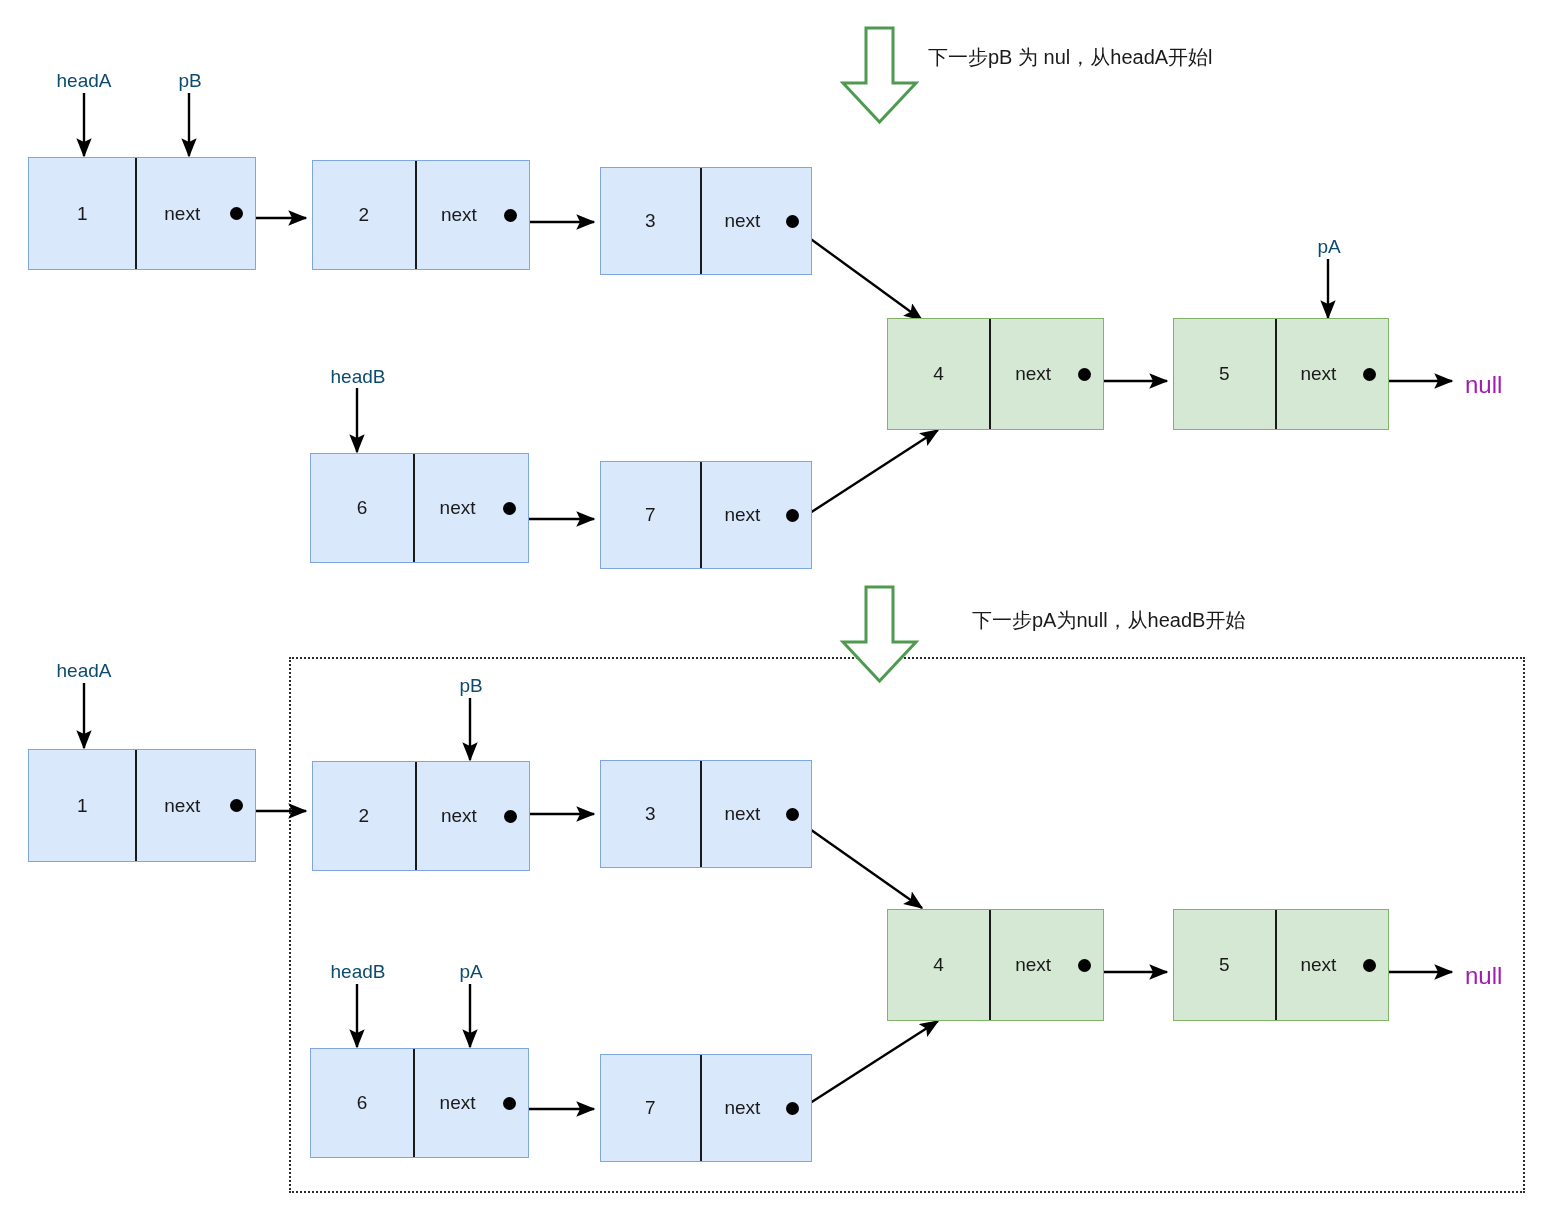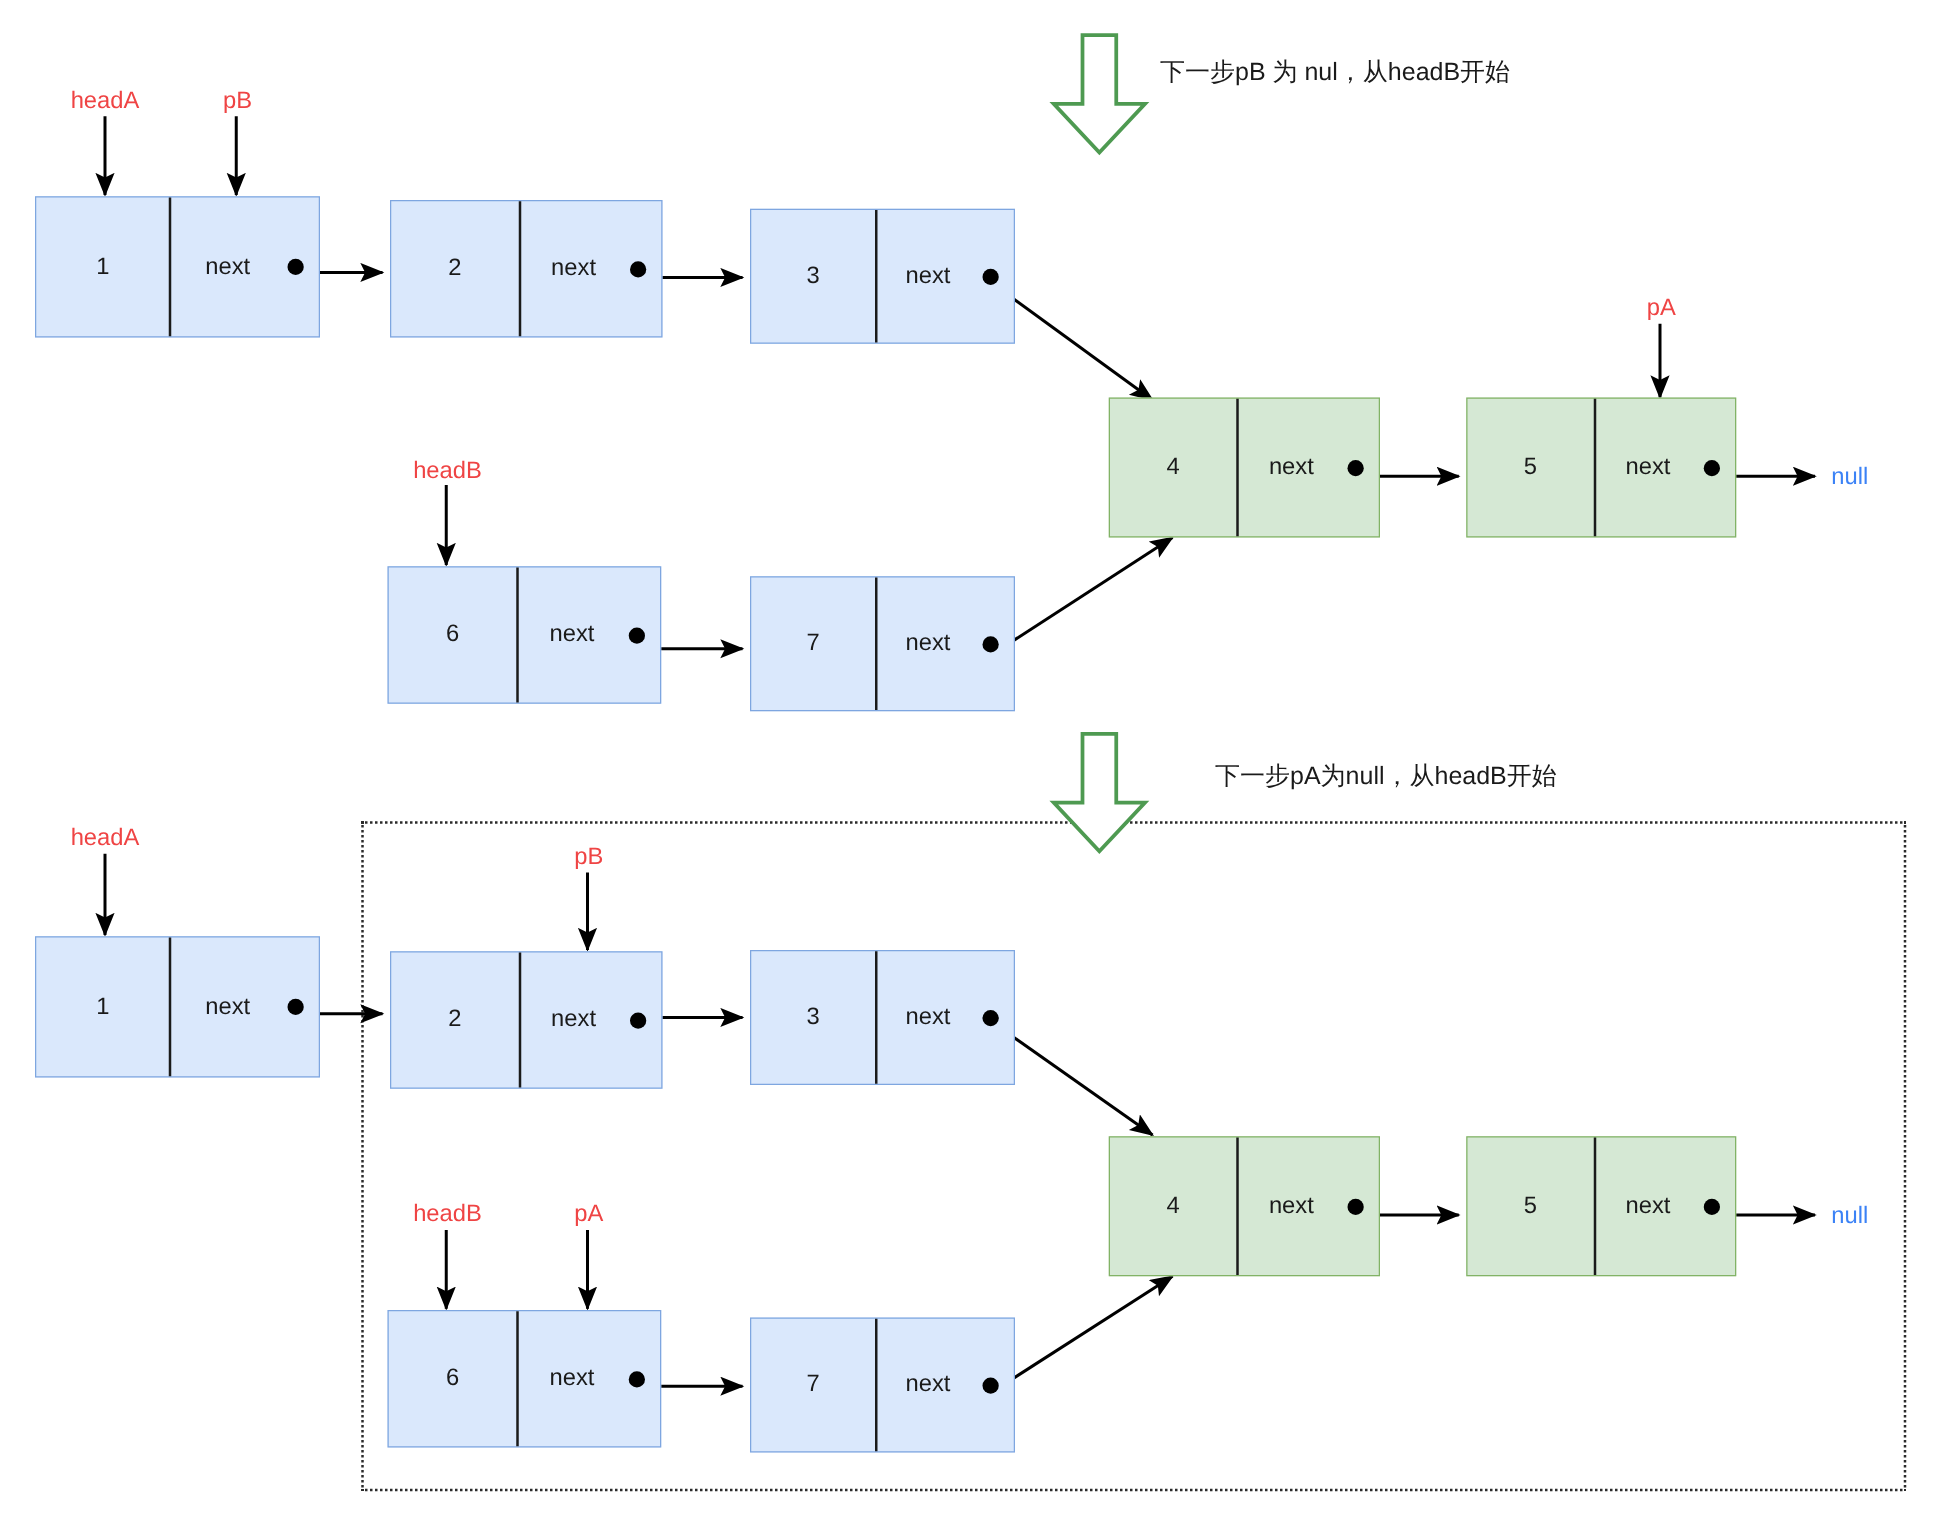--- a/index.html
+++ b/index.html
@@ -61,29 +61,29 @@
     width: 13px;
     height: 13px;
     margin-top: -6.5px;
     border-radius: 50%;
     background: #000000;
   }
   
   .ptr-label {
     position: absolute;
     font-size: 19px;
-    color: #ef4444;
+    color: #0c4a6e;
     white-space: nowrap;
     transform: translateX(-50%);
   }
   
   .null-label {
     position: absolute;
-    font-size: 19px;
-    color: #3b82f6;
+    font-size: 24px;
+    color: #a21caf;
     white-space: nowrap;
   }
   
   .step-note {
     position: absolute;
     font-size: 20px;
     color: #1a1a1a;
     white-space: nowrap;
   }
   
@@ -199,21 +199,21 @@
     </div>
   </div>
 
   <div class="ptr-label" style="left:84px; top:70px;">headA</div>
   <div class="ptr-label" style="left:190px; top:70px;">pB</div>
   <div class="ptr-label" style="left:358px; top:366px;">headB</div>
   <div class="ptr-label" style="left:1329px; top:236px;">pA</div>
 
   <div class="null-label" style="left:1465px; top:371px;">null</div>
 
-  <div class="step-note" style="left:928px; top:44px;">下一步pB 为 nul，从headB开始</div>
+  <div class="step-note" style="left:928px; top:44px;">下一步pB 为 nul，从headA开始l</div>
 
   <div class="node" style="left:28px; top:749px; width:228px; height:113px;">
     <div class="cell val">1</div>
     <div class="cell nxt">
       <span>next</span>
       <span class="dot"></span>
     </div>
   </div>
 
   <div class="node" style="left:312px; top:761px; width:218px; height:110px;">

